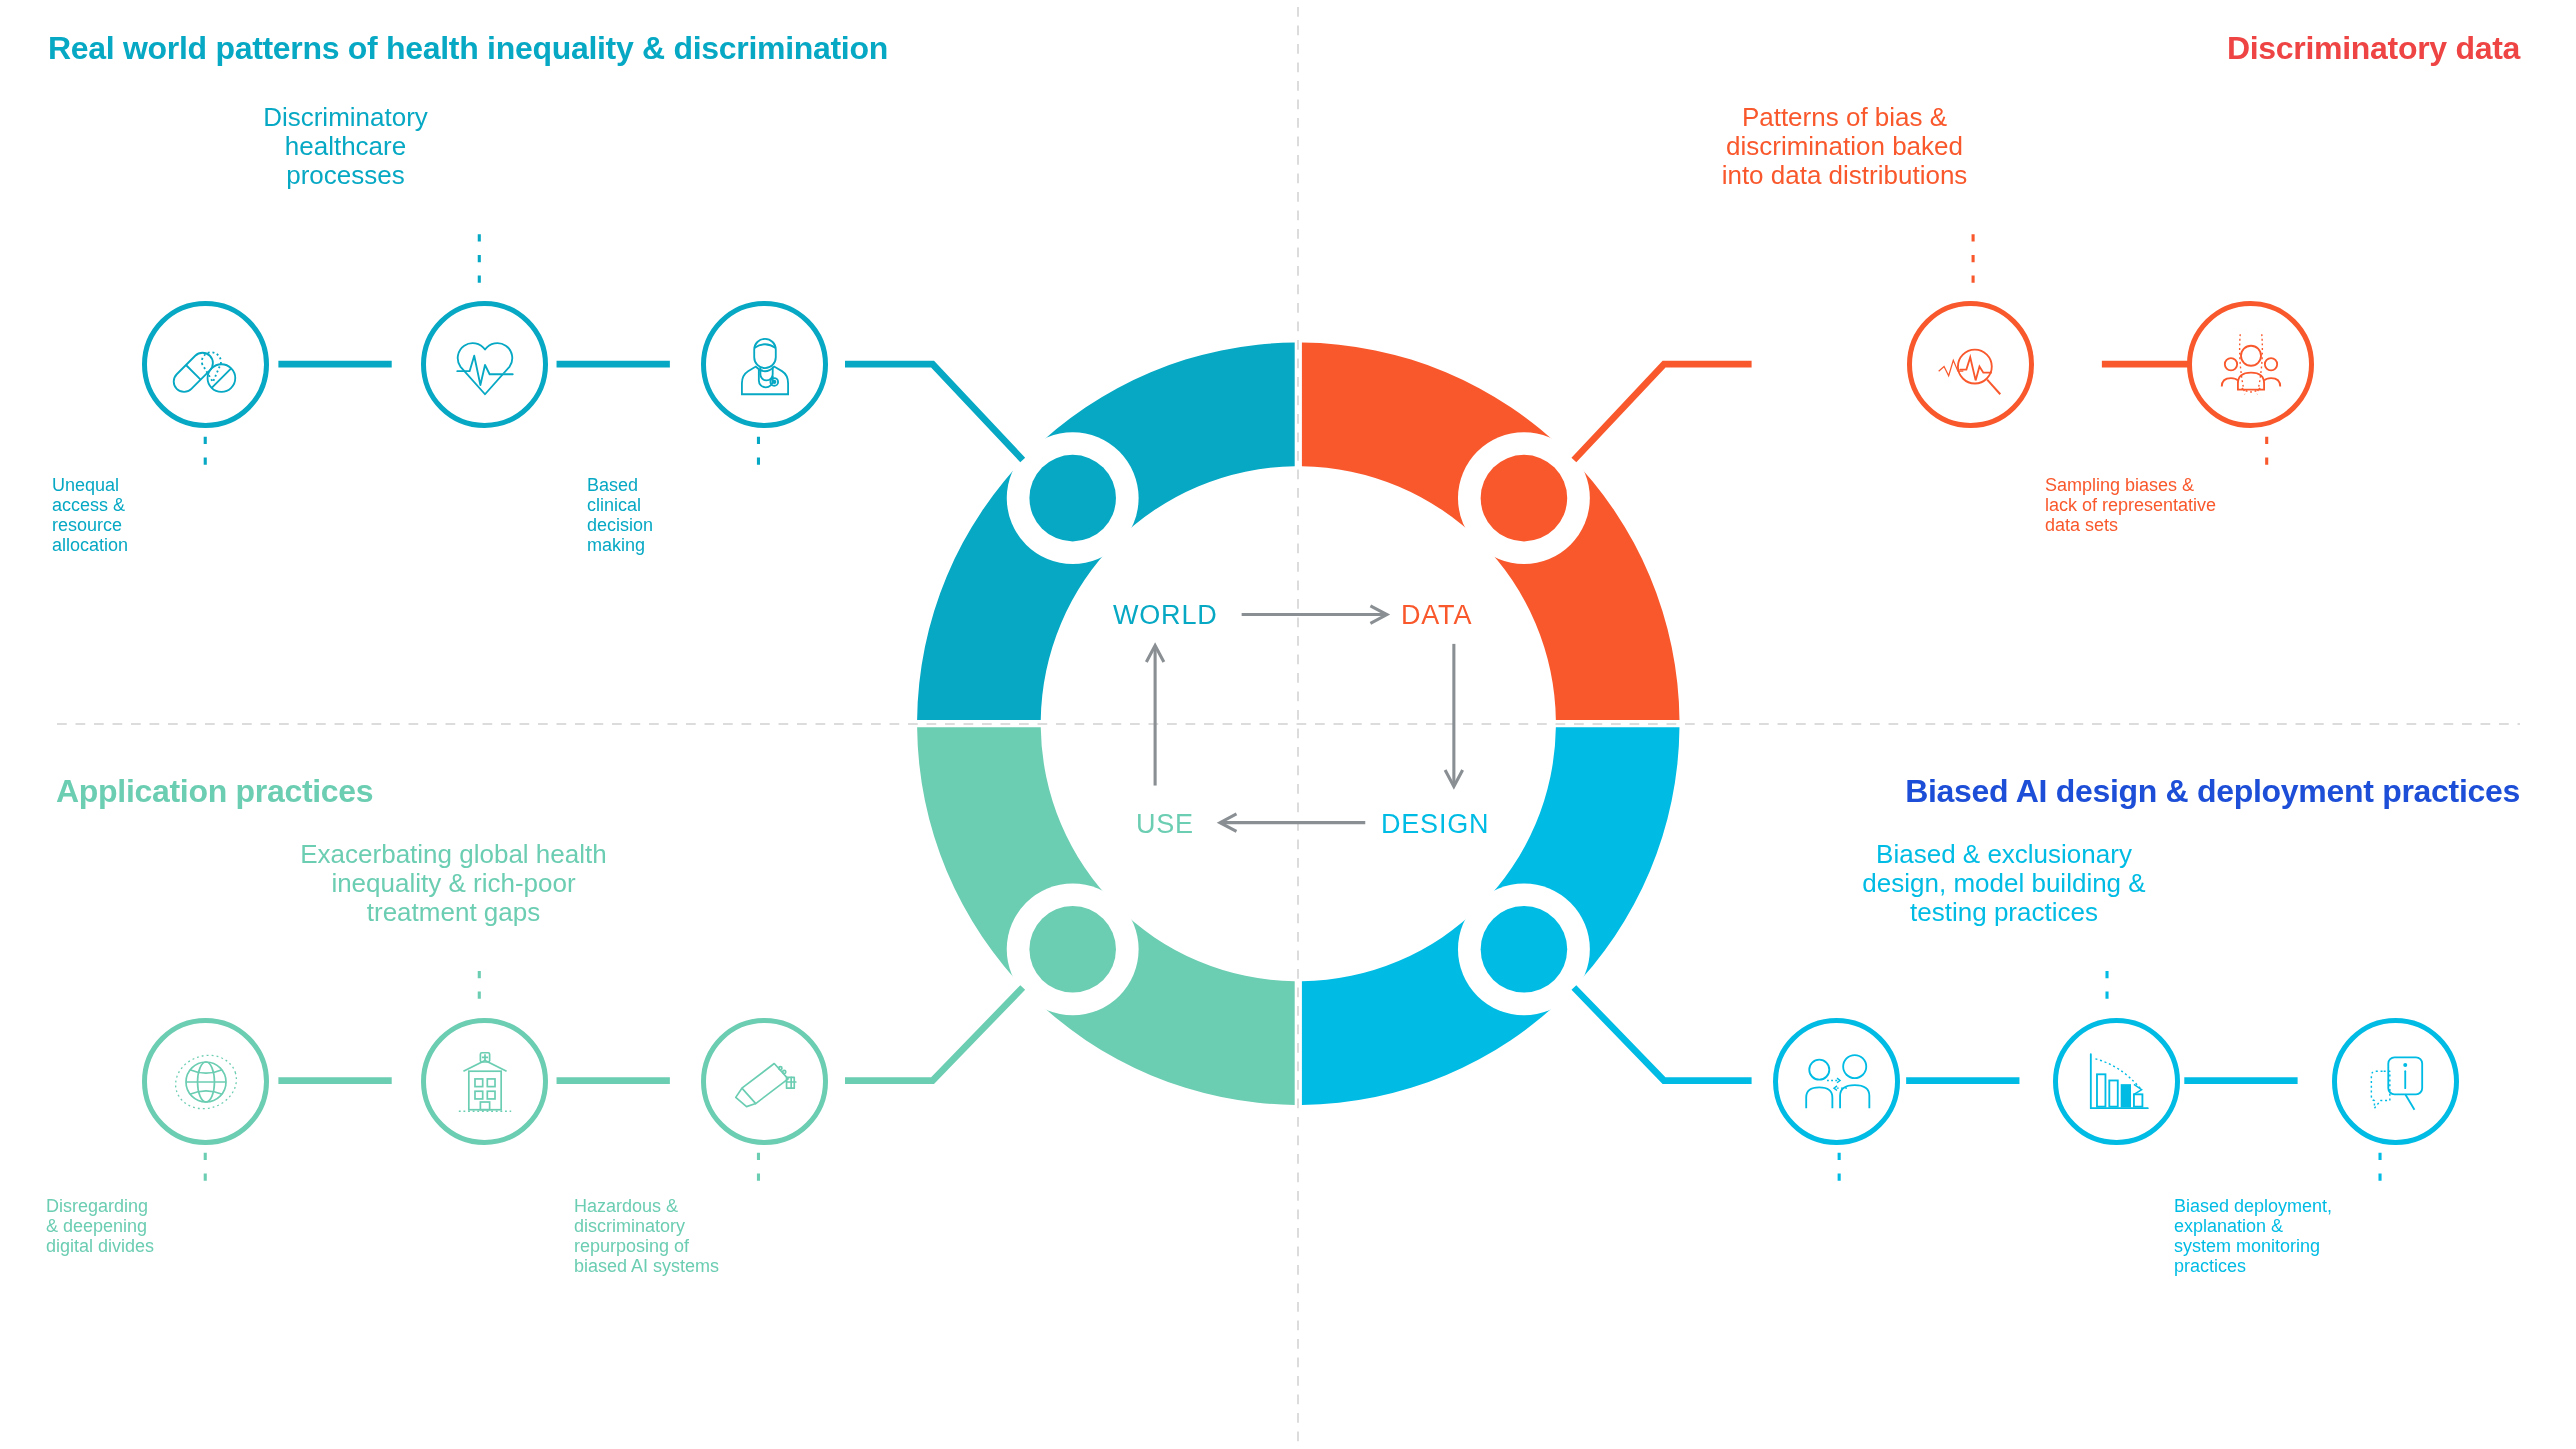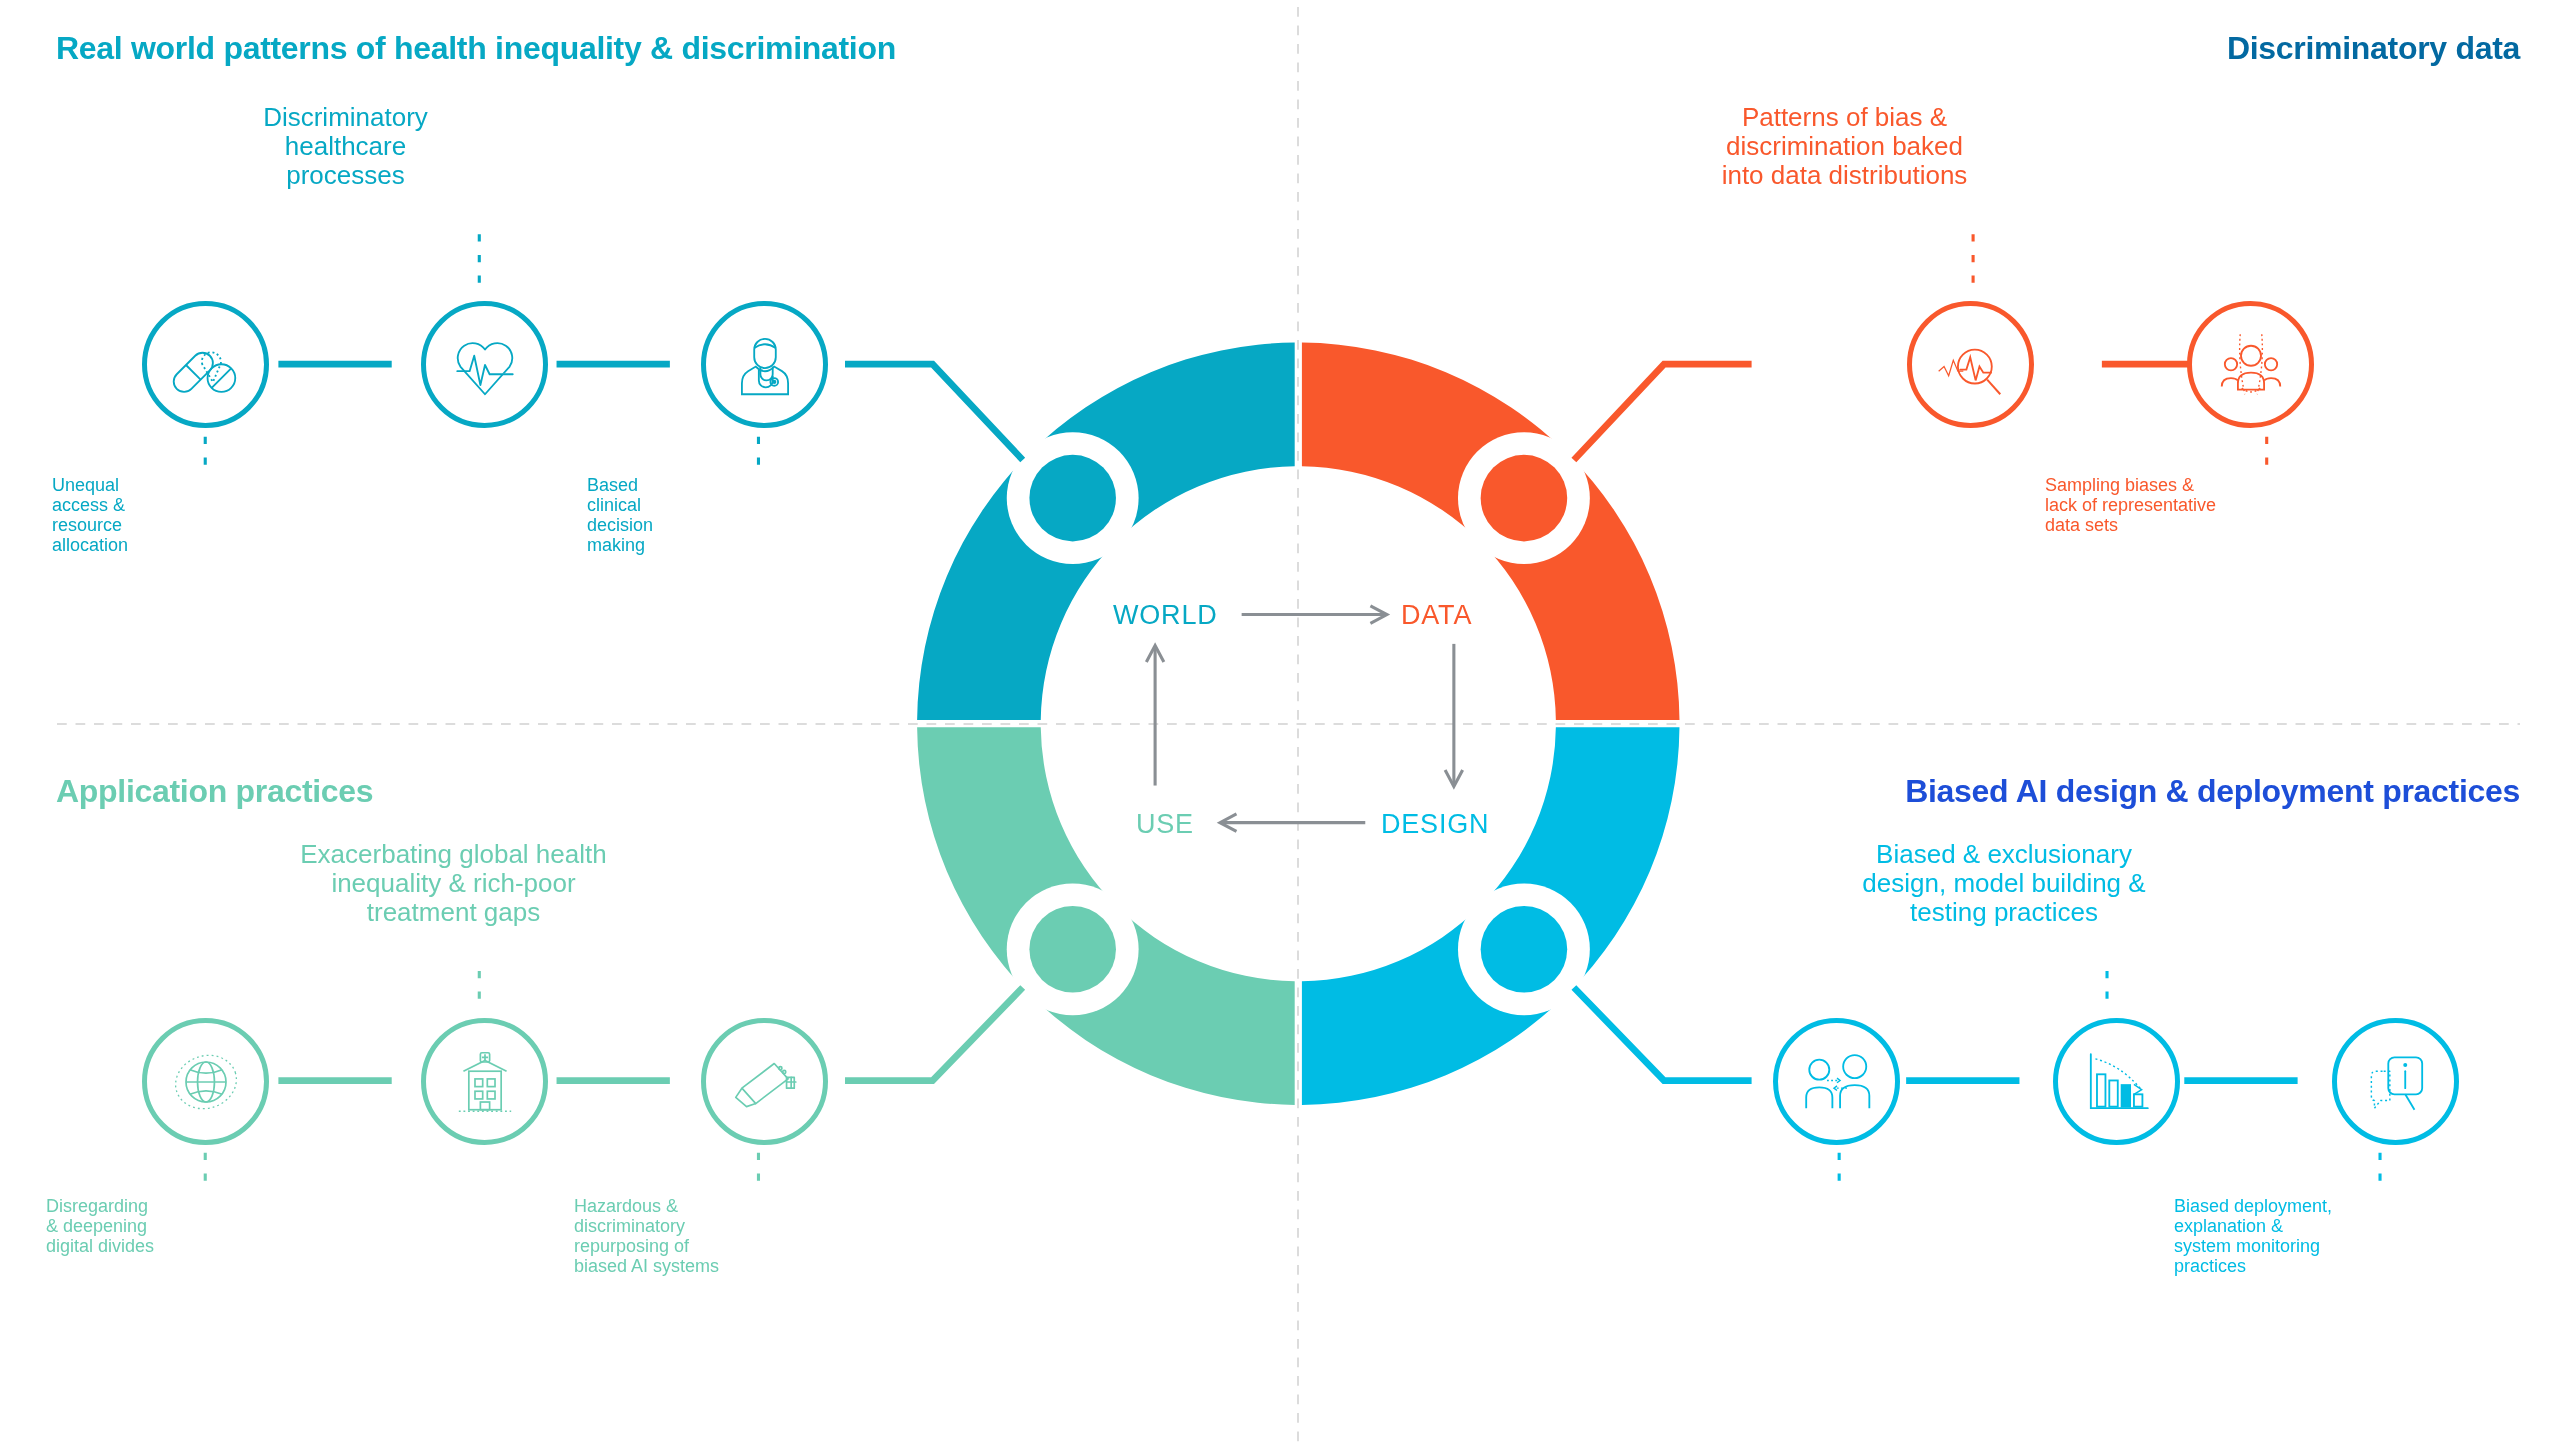--- a/index.html
+++ b/index.html
@@ -20,22 +20,22 @@
     position:absolute;left:57px;top:723px;width:2463px;height:1.5px;
     background-image:linear-gradient(to right,#dcdcdc 0 9.3px,transparent 9.3px 18.5px);
     background-size:18.5px 1.5px;
   }
 
   
   .quad-title{
     position:absolute;font-weight:bold;font-size:32px;letter-spacing:-0.3px;
     white-space:nowrap;line-height:1;
   }
-  #t-tl{left:56px;top:32px;color:#06A8C4;}
-  #t-tr{right:56px;top:32px;color:#0369a1;text-align:left;}
+  #t-tl{left:48px;top:32px;color:#06A8C4;}
+  #t-tr{right:56px;top:32px;color:#ef4444;text-align:left;}
   #t-bl{left:56px;top:775px;color:#6BCDB2;}
   #t-br{right:56px;top:775px;color:#1d4ed8;text-align:center;}
 
   
   .top-cap{
     position:absolute;font-size:26px;line-height:1.12;text-align:center;font-weight:400;
   }
   #c-tl{left:196px;top:103px;width:299px;color:#06A8C4;}
   #c-tr{left:1628px;top:103px;width:433px;color:#F9582C;}
   #c-bl{left:196px;top:840px;width:515px;color:#6BCDB2;}

